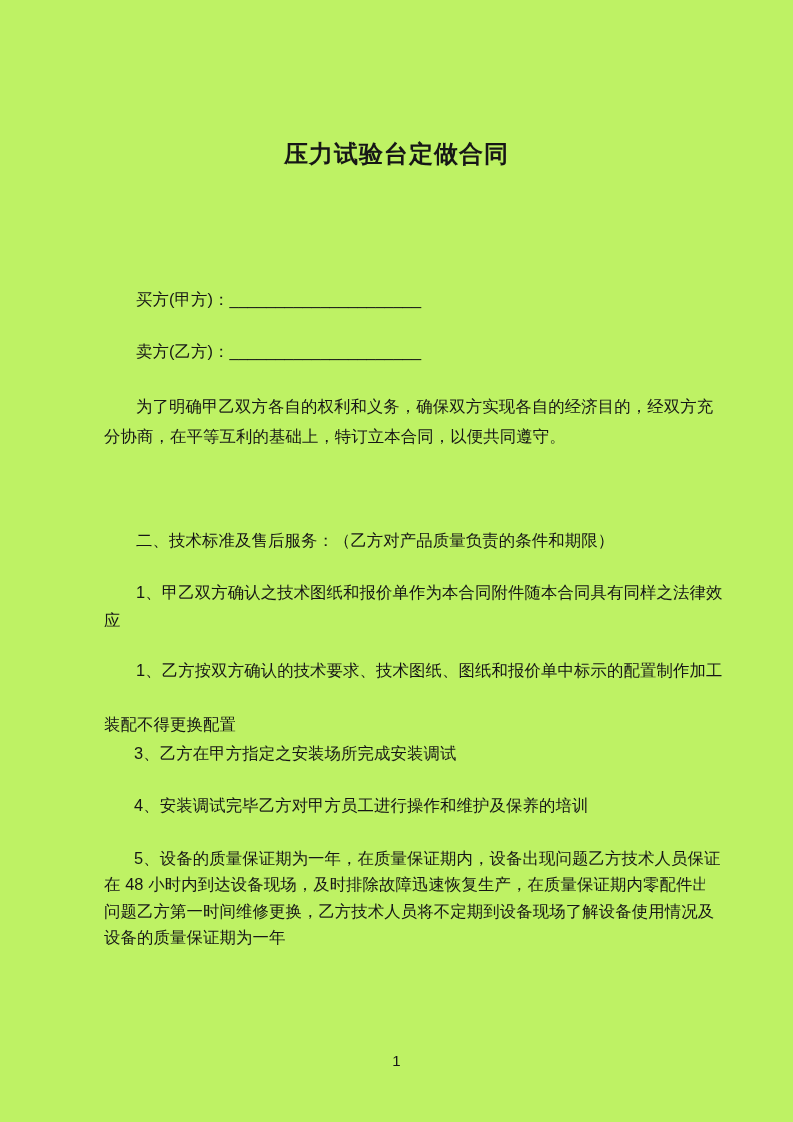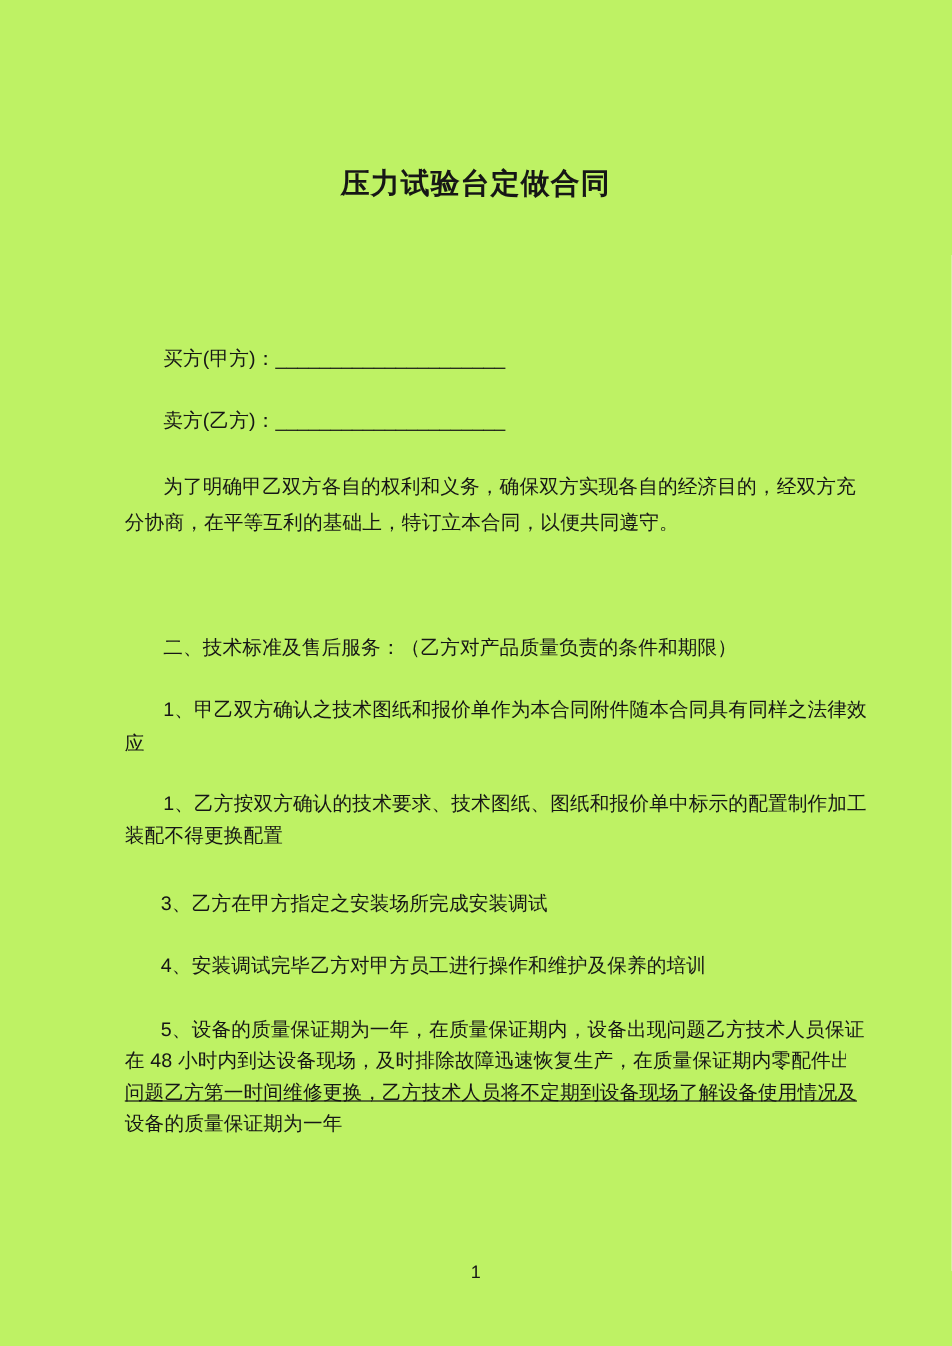--- a/index.html
+++ b/index.html
@@ -66,26 +66,26 @@
 
   <div class="ln" style="top:397px; left:136px;">为了明确甲乙双方各自的权利和义务，确保双方实现各自的经济目的，经双方充</div>
   <div class="ln" style="top:427px; left:104px;">分协商，在平等互利的基础上，特订立本合同，以便共同遵守。</div>
 
   <div class="ln" style="top:531px; left:136px;">二、技术标准及售后服务：（乙方对产品质量负责的条件和期限）</div>
 
   <div class="ln" style="top:583px; left:136px;">1、甲乙双方确认之技术图纸和报价单作为本合同附件随本合同具有同样之法律效</div>
   <div class="ln" style="top:611px; left:104px;">应</div>
 
   <div class="ln" style="top:661px; left:136px;">1、乙方按双方确认的技术要求、技术图纸、图纸和报价单中标示的配置制作加工</div>
-  <div class="ln" style="top:688px; left:104px;">装配不得更换配置</div>
+  <div class="ln" style="top:715px; left:104px;">装配不得更换配置</div>
 
   <div class="ln" style="top:744px; left:134px;">3、乙方在甲方指定之安装场所完成安装调试</div>
 
   <div class="ln" style="top:796px; left:134px;">4、安装调试完毕乙方对甲方员工进行操作和维护及保养的培训</div>
 
   <div class="ln" style="top:849px; left:134px;">5、设备的质量保证期为一年，在质量保证期内，设备出现问题乙方技术人员保证</div>
   <div class="ln clip" style="top:875px; left:104px;">在 48 小时内到达设备现场，及时排除故障迅速恢复生产，在质量保证期内零配件出现</div>
-  <div class="ln" style="top:902px; left:104px;text-decoration:underline;">问题乙方第一时间维修更换，乙方技术人员将不定期到设备现场了解设备使用情况及</div>
+  <div class="ln" style="top:902px; left:104px;">问题乙方第一时间维修更换，乙方技术人员将不定期到设备现场了解设备使用情况及</div>
   <div class="ln" style="top:928px; left:104px;">设备的质量保证期为一年</div>
 
   <div class="pagenum" style="top:1052px;">1</div>
 
 </div>
 
 </body></html>

